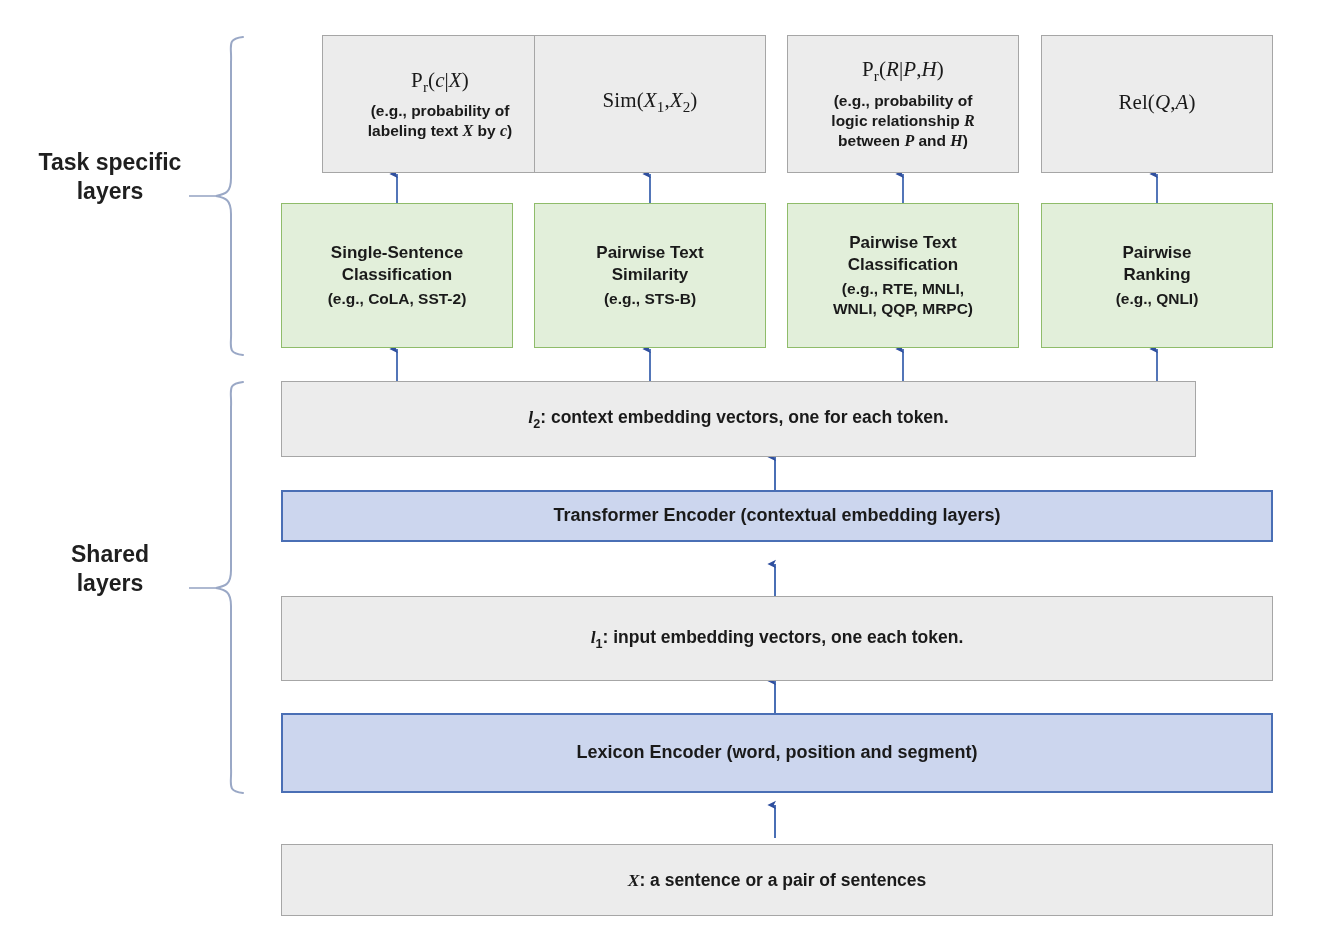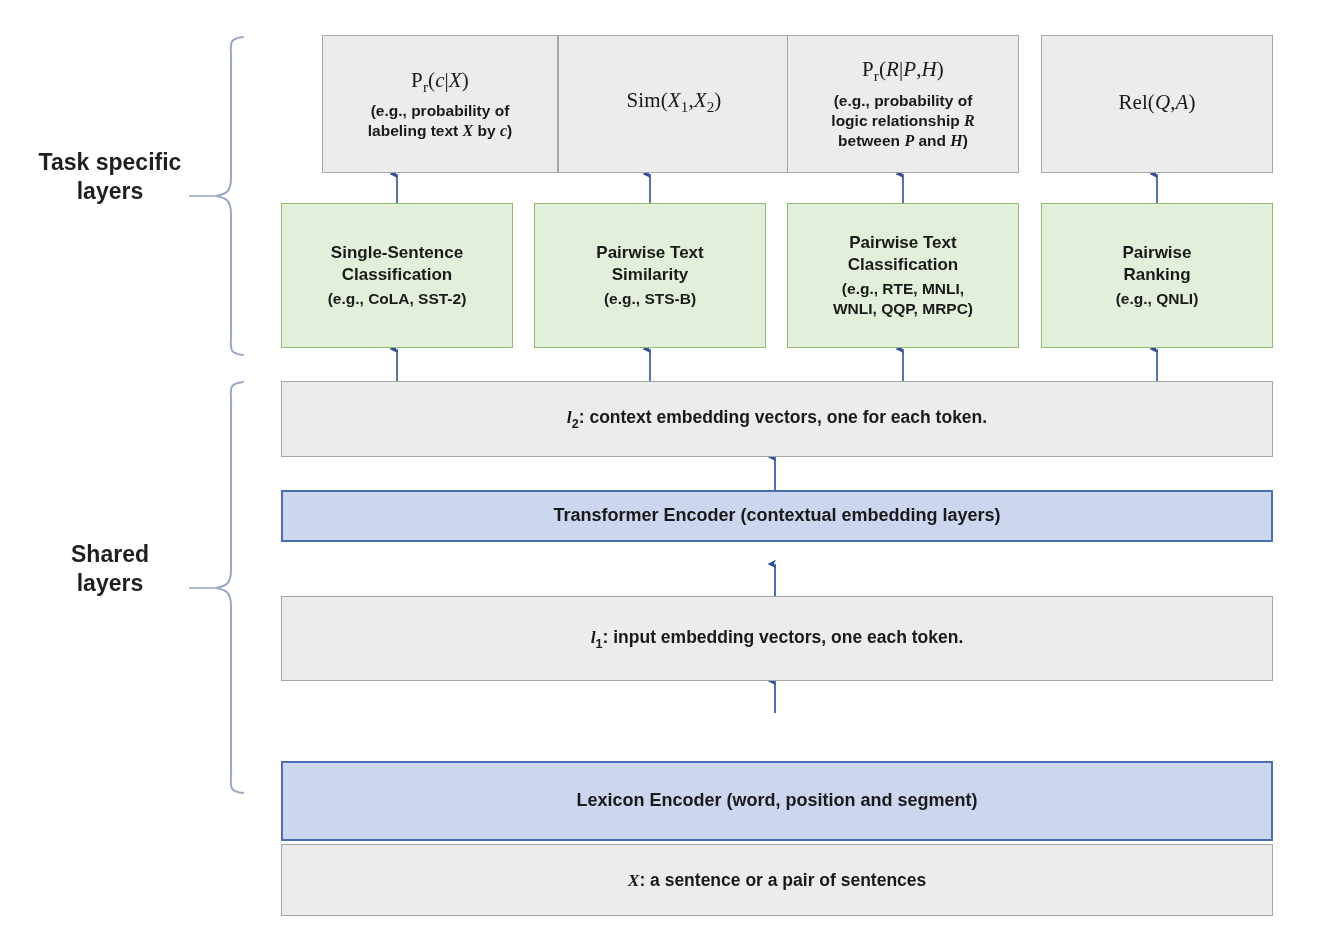--- a/index.html
+++ b/index.html
@@ -141,21 +141,21 @@
     <div>layers</div>
   </div>
 
   <div class="box gray" style="left:281px;top:35px;width:236px;height:138px;margin-left:41px;">
     <div class="out-title">P<sub>r</sub>(<i>c</i>|<i>X</i>)</div>
     <div class="out-sub">
       (e.g., probability of<br>labeling text <i>X</i> by <i>c</i>)
     </div>
   </div>
 
-  <div class="box gray" style="left:558px;top:35px;width:232px;height:138px;">
+  <div class="box gray" style="left:534px;top:35px;width:232px;height:138px;">
     <div class="out-title">Sim(<i>X</i><sub>1</sub>,<i>X</i><sub>2</sub>)</div>
   </div>
 
   <div class="box gray" style="left:787px;top:35px;width:232px;height:138px;">
     <div class="out-title">P<sub>r</sub>(<i>R</i>|<i>P</i>,<i>H</i>)</div>
     <div class="out-sub">
       (e.g., probability of<br>logic relationship <i>R</i><br>between <i>P</i> and <i>H</i>)
     </div>
   </div>
 
@@ -191,33 +191,33 @@
   </div>
 
   <div class="box green" style="left:1041px;top:203px;width:232px;height:145px;">
     <div class="task-title">
       <span>Pairwise</span><br>
       <span>Ranking</span>
     </div>
     <div class="task-sub">(e.g., QNLI)</div>
   </div>
 
-  <div class="box gray" style="left:281px;top:381px;width:992px;height:76px;">
+  <div class="box gray" style="left:281px;top:381px;width:915px;height:76px;">
     <div class="bar-text"><span class="ital">l</span><sub>2</sub><span>: context embedding vectors, one for each token.</span></div>
   </div>
 
   <div class="box blue" style="left:281px;top:490px;width:992px;height:52px;">
     <div class="bar-text-bold">Transformer Encoder (contextual embedding layers)</div>
   </div>
 
   <div class="box gray" style="left:281px;top:596px;width:992px;height:85px;">
     <div class="bar-text"><span class="ital">l</span><sub>1</sub><span>: input embedding vectors, one each token.</span></div>
   </div>
 
-  <div class="box blue" style="left:281px;top:713px;width:992px;height:80px;margin-top:48px;">
+  <div class="box blue" style="left:281px;top:713px;width:992px;height:80px;">
     <div class="bar-text-bold">Lexicon Encoder (word, position and segment)</div>
   </div>
 
   <div class="box gray" style="left:281px;top:844px;width:992px;height:72px;">
     <div class="bar-text"><span class="ital">X</span><span>: a sentence or a pair of sentences</span></div>
   </div>
 
 </div>
 
 </body></html>

